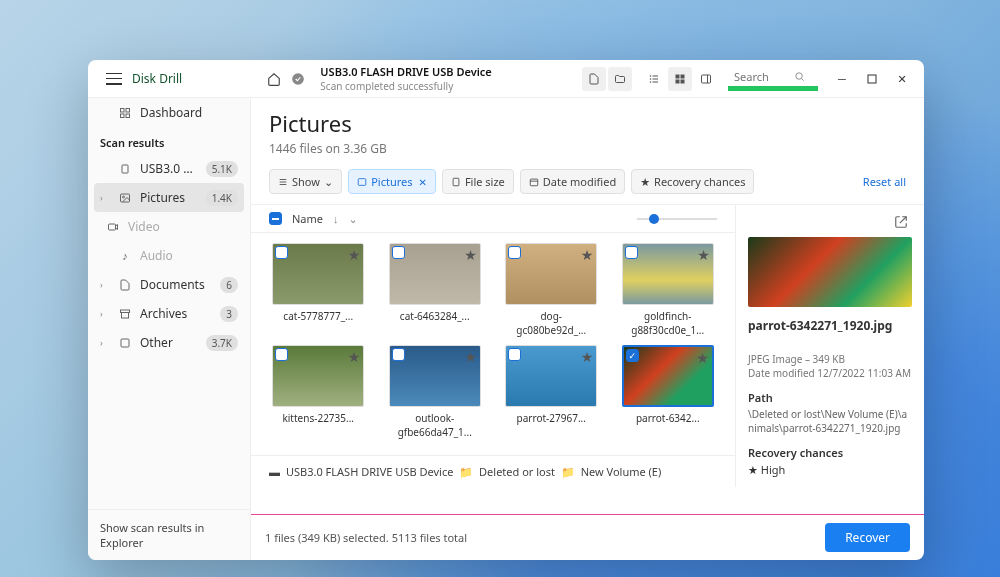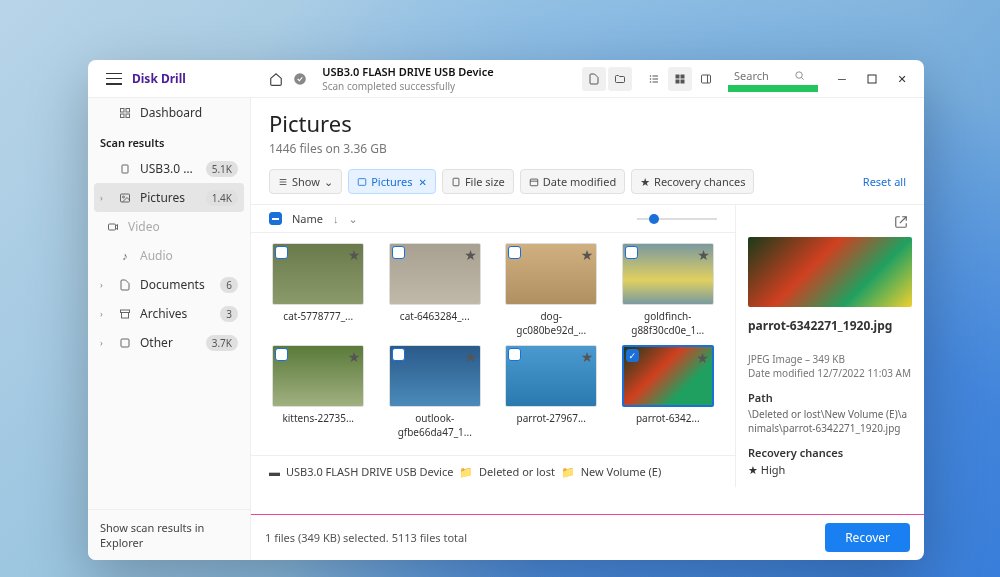--- a/index.html
+++ b/index.html
@@ -4,29 +4,29 @@
 <style>
 * { margin: 0; padding: 0; box-sizing: border-box; font-family: -apple-system, 'Segoe UI', system-ui, sans-serif; }
 body { width: 1000px; height: 577px; background: linear-gradient(135deg, #b8d4e8 0%, #9bc5e0 40%, #4a8fd8 100%); position: relative; overflow: hidden; }
 .bg-wave { position: absolute; width: 1200px; height: 1200px; border-radius: 50%; }
 .bg-wave.w1 { background: radial-gradient(ellipse, rgba(30,100,220,0.4) 30%, transparent 60%); right: -400px; bottom: -600px; }
 .bg-wave.w2 { background: radial-gradient(ellipse, rgba(60,140,240,0.3) 20%, transparent 50%); right: -200px; top: -300px; }
 .app-window { position: absolute; left: 88px; top: 60px; width: 836px; height: 500px; background: #fff; border-radius: 8px; box-shadow: 0 20px 60px rgba(0,0,0,0.25); display: flex; flex-direction: column; overflow: hidden; }
 .titlebar { height: 38px; display: flex; align-items: center; padding: 0 8px; border-bottom: 1px solid #eee; font-size: 12px; }
 .hamburger { width: 16px; height: 12px; display: flex; flex-direction: column; justify-content: space-between; margin: 0 10px; cursor: pointer; }
 .hamburger span { height: 1.5px; background: #333; }
-.app-title { font-weight: 700; color: #4c1d95; margin-right: auto; }
+.app-title { font-weight: 400; color: #14532d; margin-right: auto; }
 .tb-icon { width: 24px; height: 24px; display: flex; align-items: center; justify-content: center; color: #444; cursor: pointer; border-radius: 3px; }
 .tb-drive { display: flex; flex-direction: column; margin: 0 10px; }
 .tb-drive-name { font-weight: 600; font-size: 11px; color: #111; }
 .tb-drive-status { font-size: 10px; color: #888; }
 .tb-right { display: flex; align-items: center; gap: 2px; margin-left: auto; }
 .tb-btn { width: 24px; height: 24px; display: flex; align-items: center; justify-content: center; border-radius: 3px; background: #f0f0f0; font-size: 12px; color: #555; cursor: pointer; }
 .tb-btn.plain { background: transparent; }
-.search-box { display: flex; align-items: center; border-bottom: 7px solid #22c55e; padding: 2px 6px; margin: 0 8px; width: 90px; }
+.search-box { display: flex; align-items: center; border-bottom: 5px solid #22c55e; padding: 2px 6px; margin: 0 8px; width: 90px; }
 .search-box input { border: none; outline: none; font-size: 11px; width: 60px; background: transparent; }
 .win-btn { width: 28px; height: 24px; display: flex; align-items: center; justify-content: center; font-size: 11px; cursor: pointer; color: #333; }
 .body { flex: 1; display: flex; min-height: 0; }
 .sidebar { width: 163px; background: #fafafa; border-right: 1px solid #eee; display: flex; flex-direction: column; font-size: 12px; }
 .sb-item { display: flex; align-items: center; padding: 6px 12px; cursor: pointer; color: #333; gap: 8px; }
 .sb-item.active { background: #e5e5e5; border-radius: 4px; margin: 0 6px; padding: 6px 6px; }
 .sb-chevron { width: 10px; font-size: 9px; color: #888; }
 .sb-icon { width: 14px; display: flex; align-items: center; justify-content: center; color: #666; font-size: 11px; }
 .sb-label { flex: 1; white-space: nowrap; overflow: hidden; text-overflow: ellipsis; }
 .sb-badge { background: #e0e0e0; border-radius: 8px; padding: 1px 6px; font-size: 10px; color: #555; }

